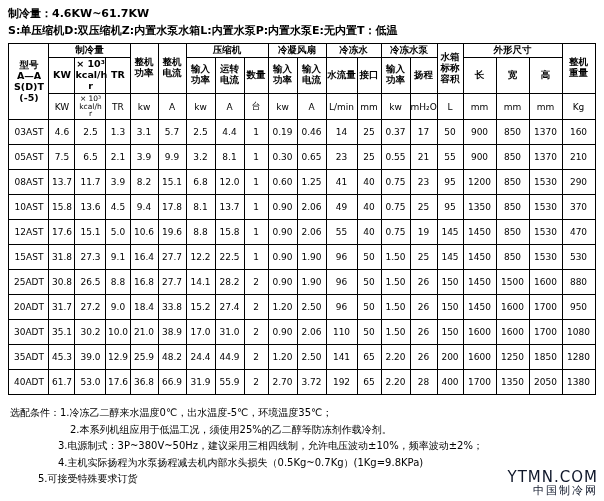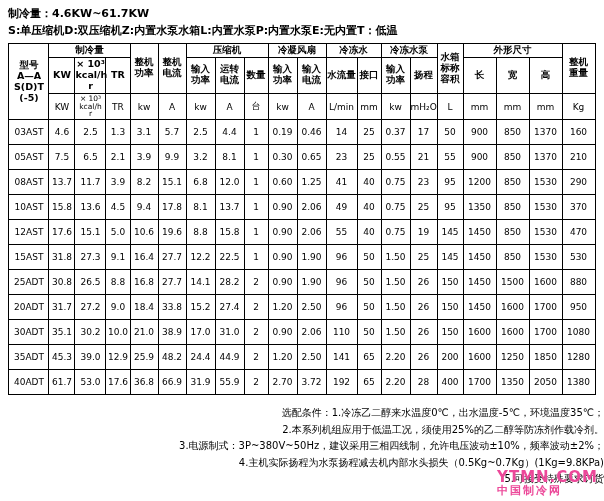--- a/index.html
+++ b/index.html
@@ -39,30 +39,29 @@
   }
   .grp{font-weight:bold;font-size:10px;}
   .unitrow td{font-size:8.5px;height:13px;}
   .datarow td{height:22px;font-size:9px;}
   .modelcell{font-weight:bold;font-size:9px;}
   .colmodel{width:40px;}
   .notes{
     margin:10px 0 0 10px;
     font-size:10px;
     line-height:1.65;
-    text-align:right;
   }
   .notes div{white-space:nowrap;}
   .watermark{
     position:absolute;
     right:6px;bottom:4px;
-    text-align:left;
-    color:#ec4899;
+    text-align:right;
+    color:#0f172a;
     font-size:15px;
-    font-weight:bold;
+    font-weight:normal;
     line-height:1.05;
     letter-spacing:1px;
     pointer-events:none;
   }
   .watermark .wm2{font-size:11px;letter-spacing:2px;}
 </style>
 </head>
 <body>
 
 <div class="header">
@@ -428,21 +427,21 @@
         <td>1700</td>
         <td>1350</td>
         <td>2050</td>
         <td>1380</td>
       </tr>
     </tbody>
 </table>
 
 <div class="notes">
   <div><span>选配条件：</span><span>1.冷冻乙二醇来水温度0℃，出水温度-5℃，环境温度35℃；</span></div>
-  <div style="margin-left:36px;">2.本系列机组应用于低温工况，须使用25%的乙二醇等防冻剂作载冷剂。</div>
+  <div style="margin-left:60px;">2.本系列机组应用于低温工况，须使用25%的乙二醇等防冻剂作载冷剂。</div>
   <div style="margin-left:48px;">3.电源制式：3P~380V~50Hz，建议采用三相四线制，允许电压波动±10%，频率波动±2%；</div>
   <div style="margin-left:48px;">4.主机实际扬程为水泵扬程减去机内部水头损失（0.5Kg~0.7Kg）(1Kg=9.8KPa)</div>
   <div style="margin-left:28px;">5.可接受特殊要求订货</div>
 </div>
 
 <div class="watermark">
   <div>YTMN.COM</div>
   <div class="wm2">中国制冷网</div>
 </div>
 

